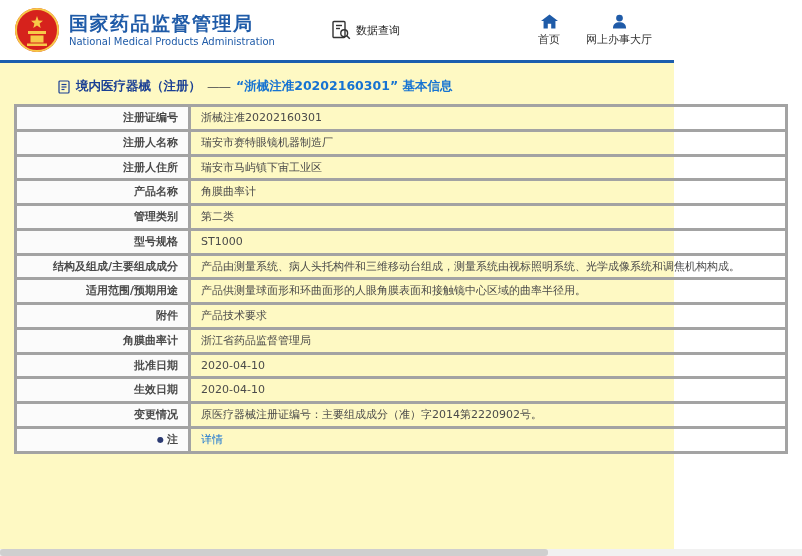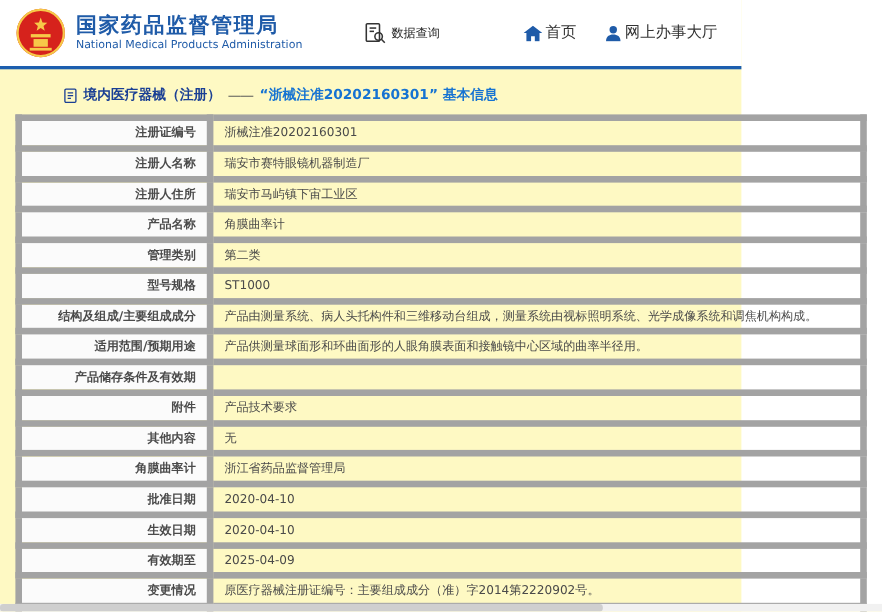--- a/index.html
+++ b/index.html
@@ -12,34 +12,34 @@
   .page { width: 674px; height: 556px; position: relative; background: #fef9c3; }
 
   
   .header { display: flex; align-items: center; height: 60px; padding: 0 14px; background: #fff; }
   .logo { width: 46px; height: 46px; flex: 0 0 auto; }
   .org { margin-left: 9px; }
   .org-cn { font-size: 19px; font-weight: bold; color: #1f5ba8; letter-spacing: 1.5px; line-height: 1.15; }
   .org-en { font-size: 10px; color: #1f5ba8; margin-top: 2px; }
   .data-query { display: flex; align-items: center; gap: 5px; margin-left: 56px; font-size: 11px; color: #222; cursor: pointer; }
   .nav-right { margin-left: auto; display: flex; gap: 26px; padding-right: 8px; }
-  .nav-item { display: flex; flex-direction: row; align-items: center; gap: 3px; font-size: 14px; color: #333; cursor: pointer; }
+  .nav-item { display: flex; flex-direction: column; align-items: center; gap: 3px; font-size: 11px; color: #333; cursor: pointer; }
   .blue-line { height: 3px; background: #1c5eae; }
 
   
   .breadcrumb { display: flex; align-items: center; gap: 6px; margin: 15px 14px 9px 14px; font-size: 12.5px; padding-left: 44px; }
   .bc-icon { display: inline-flex; }
   .bc-cat { color: #1a3f94; font-weight: bold; cursor: pointer; }
   .bc-sep { color: #555; letter-spacing: -1px; }
   .bc-title { color: #1673d2; font-weight: bold; }
 
   
   .info-table { border-collapse: collapse; margin: 0 14px; width: 774px; table-layout: fixed; }
   .info-table td {
-    border: 6px solid #a3a3a3;
+    border: 3px solid #a3a3a3;
     font-size: 11px;
     color: #4a4a4a;
     padding: 4px 10px;
     height: 23px;
     line-height: 1.25;
     white-space: nowrap;
     overflow: hidden;
   }
   .label-cell { width: 174px; text-align: right; font-weight: bold; background: #fbfbfb; color: #4f4f4f; }
   .value-cell { text-align: left; }
@@ -147,46 +147,34 @@
         </tr>
         <tr>
           <td class="label-cell">结构及组成/主要组成成分</td>
           <td class="value-cell">产品由测量系统、病人头托构件和三维移动台组成，测量系统由视标照明系统、光学成像系统和调焦机构构成。</td>
         </tr>
         <tr>
           <td class="label-cell">适用范围/预期用途</td>
           <td class="value-cell">产品供测量球面形和环曲面形的人眼角膜表面和接触镜中心区域的曲率半径用。</td>
         </tr>
         <tr>
-          <td class="label-cell">产品储存条件及有效期</td>
-          <td class="value-cell"></td>
-        </tr>
-        <tr>
           <td class="label-cell">附件</td>
           <td class="value-cell">产品技术要求</td>
-        </tr>
-        <tr>
-          <td class="label-cell">其他内容</td>
-          <td class="value-cell">无</td>
         </tr>
         <tr>
           <td class="label-cell">角膜曲率计</td>
           <td class="value-cell">浙江省药品监督管理局</td>
         </tr>
         <tr>
           <td class="label-cell">批准日期</td>
           <td class="value-cell">2020-04-10</td>
         </tr>
         <tr>
           <td class="label-cell">生效日期</td>
           <td class="value-cell">2020-04-10</td>
-        </tr>
-        <tr>
-          <td class="label-cell">有效期至</td>
-          <td class="value-cell">2025-04-09</td>
         </tr>
         <tr>
           <td class="label-cell">变更情况</td>
           <td class="value-cell">原医疗器械注册证编号：主要组成成分（准）字2014第2220902号。</td>
         </tr>
         <tr>
           <td class="label-cell"><span class="label-bullet">●</span>注</td>
           <td class="value-cell"><a href="#">详情</a></td>
         </tr>
       </tbody>

